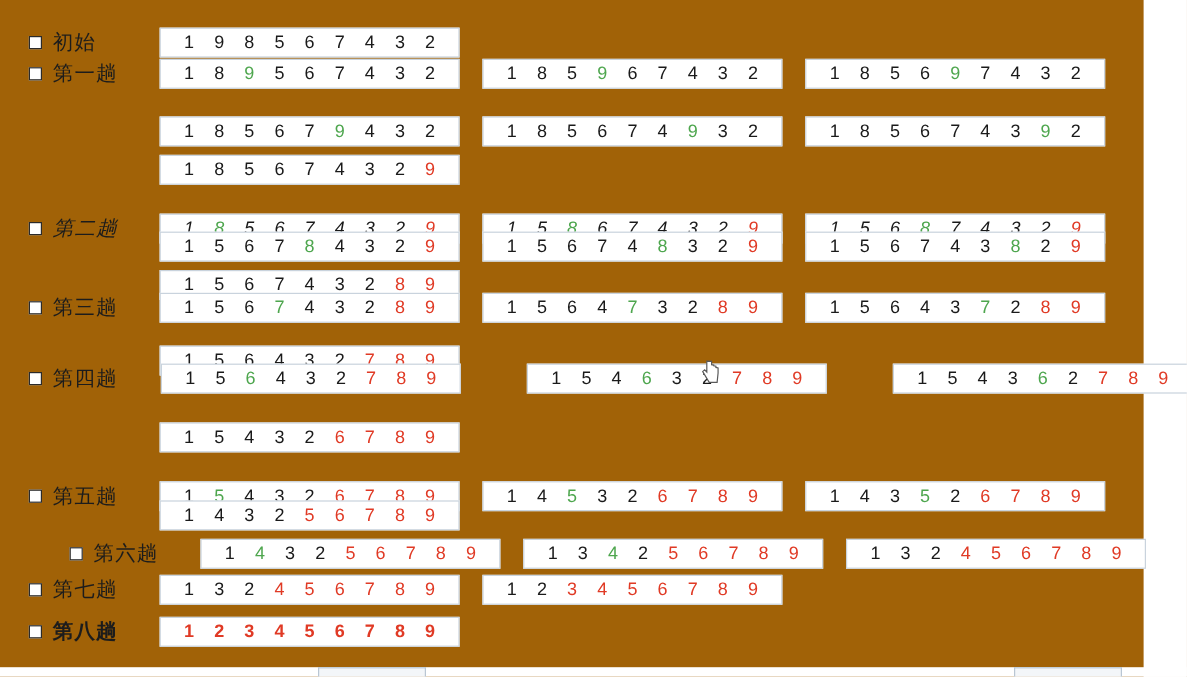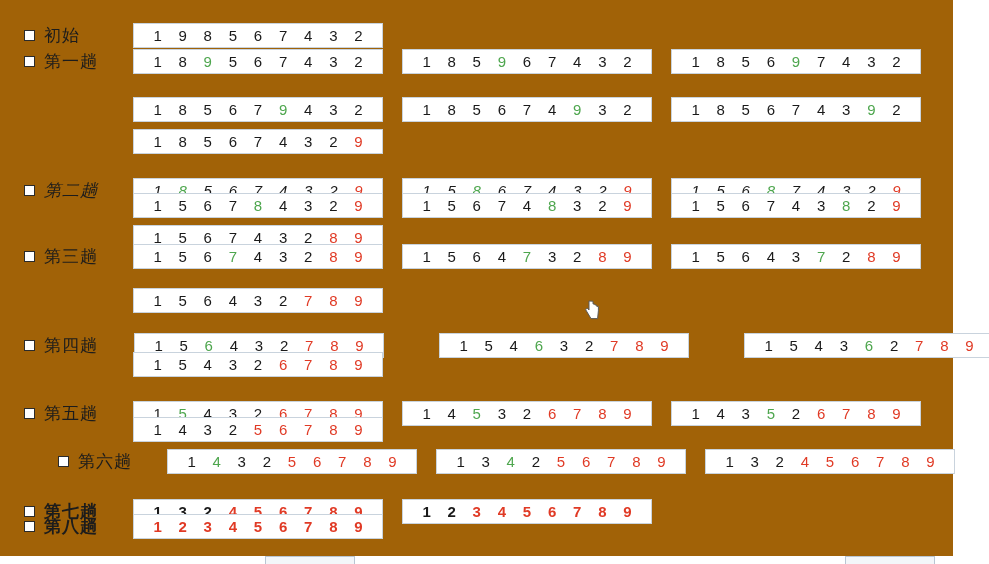--- a/index.html
+++ b/index.html
@@ -394,21 +394,21 @@
             <span class="n c-black">3</span>
             <span class="n c-black">2</span>
             <span class="n c-red">7</span>
             <span class="n c-red">8</span>
             <span class="n c-red">9</span>
           </div>
         </div>
         <div class="arrbox col2"></div>
         <div class="arrbox col3"></div>
       </div>
-      <div class="row" style="top: 330px; gap: 36px;">
+      <div class="row" style="top: 300px; gap: 36px;">
         <div class="label-cell">
           <span class="checkbox"></span>
           <span class="label-text">第四趟</span>
         </div>
         <div class="arrbox col1">
           <div class="arr">
             <span class="n c-black">1</span>
             <span class="n c-black">5</span>
             <span class="n c-green">6</span>
             <span class="n c-black">4</span>
@@ -565,21 +565,21 @@
             <span class="n c-black">2</span>
             <span class="n c-red">4</span>
             <span class="n c-red">5</span>
             <span class="n c-red">6</span>
             <span class="n c-red">7</span>
             <span class="n c-red">8</span>
             <span class="n c-red">9</span>
           </div>
         </div>
       </div>
-      <div class="row" style="top: 496px; font-weight: bold;">
+      <div class="row" style="top: 476px;">
         <div class="label-cell">
           <span class="checkbox"></span>
           <span class="label-text">第七趟</span>
         </div>
         <div class="arrbox col1">
           <div class="arr">
             <span class="n c-black">1</span>
             <span class="n c-black">3</span>
             <span class="n c-black">2</span>
             <span class="n c-red">4</span>

